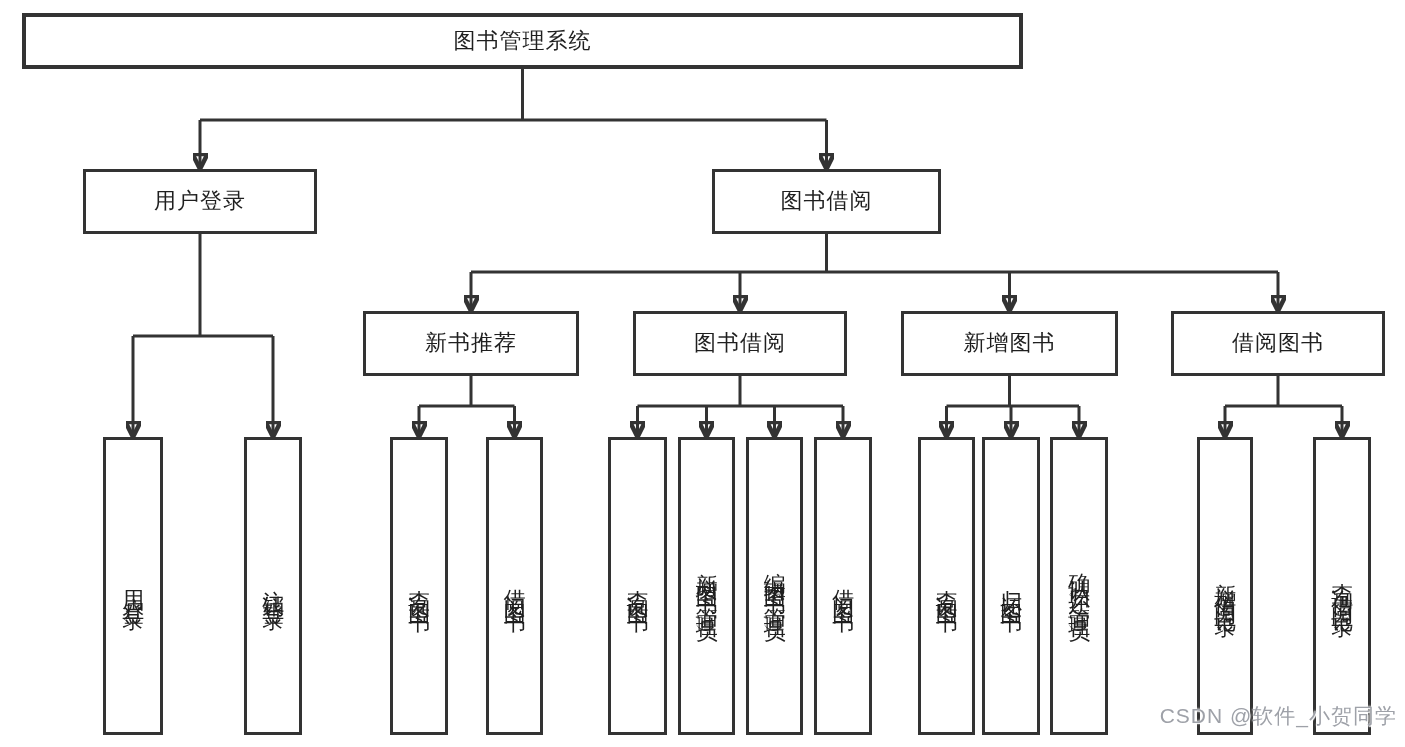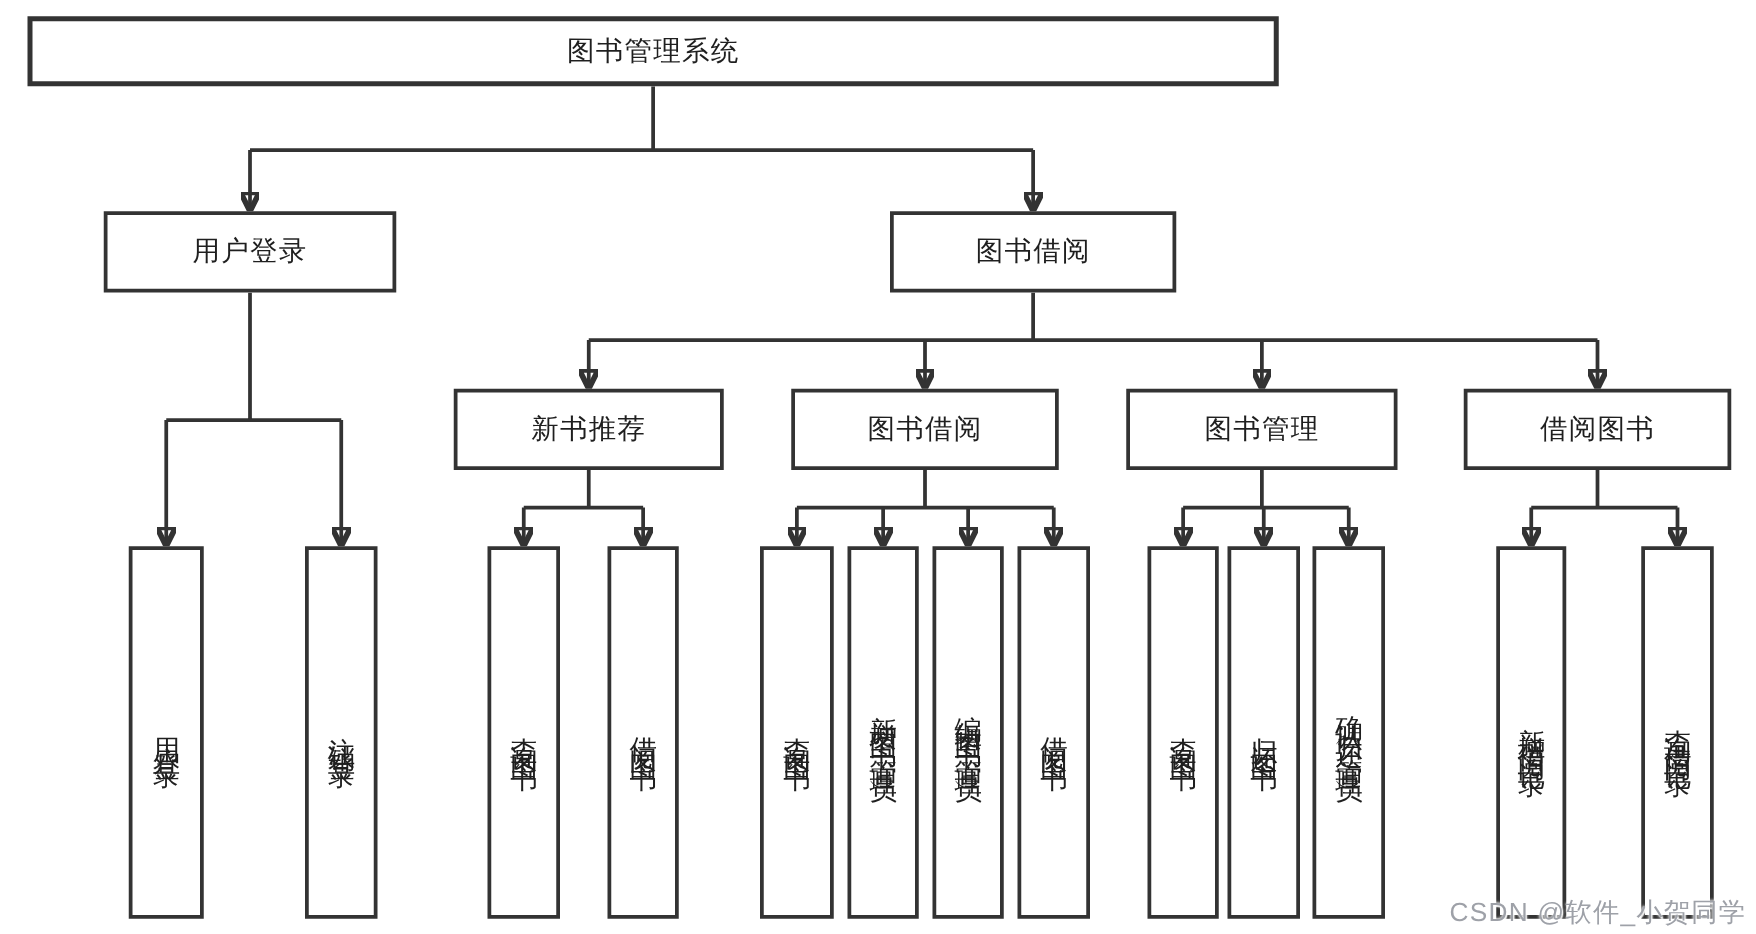--- a/index.html
+++ b/index.html
@@ -31,21 +31,21 @@
   }
   .node.v .lbl{
     writing-mode:vertical-rl;
     text-orientation:mixed;
     letter-spacing:7px;
     white-space:normal;
   }
   #watermark{
     position:absolute;
     right:8px;
-    bottom:3px;
+    bottom:17px;
     font-size:21px;
     color:#9ea1a8;
     letter-spacing:1px;
     text-shadow:0 0 2px #ffffff,0 0 3px #ffffff,1px 1px 1px #ffffff;
     z-index:5;
     white-space:nowrap;
   }
 </style>
 </head>
 <body>
@@ -99,21 +99,21 @@
     <span class="lbl">图书借阅</span>
   </div>
 
   <div class="node" style="left:633px;top:311px;width:214px;height:65px">
     <span class="lbl">图书借阅</span>
   </div>
   <div class="node" style="left:363px;top:311px;width:216px;height:65px">
     <span class="lbl">新书推荐</span>
   </div>
   <div class="node" style="left:901px;top:311px;width:217px;height:65px">
-    <span class="lbl">图书管理</span>
+    <span class="lbl">新增图书</span>
   </div>
   <div class="node" style="left:1171px;top:311px;width:214px;height:65px">
     <span class="lbl">借阅图书</span>
   </div>
 
   <div class="node v" style="left:103px;top:437px;width:60px;height:298px">
     <span class="lbl">用户登录</span>
   </div>
   <div class="node v" style="left:244px;top:437px;width:58px;height:298px">
     <span class="lbl">注销登录</span>

